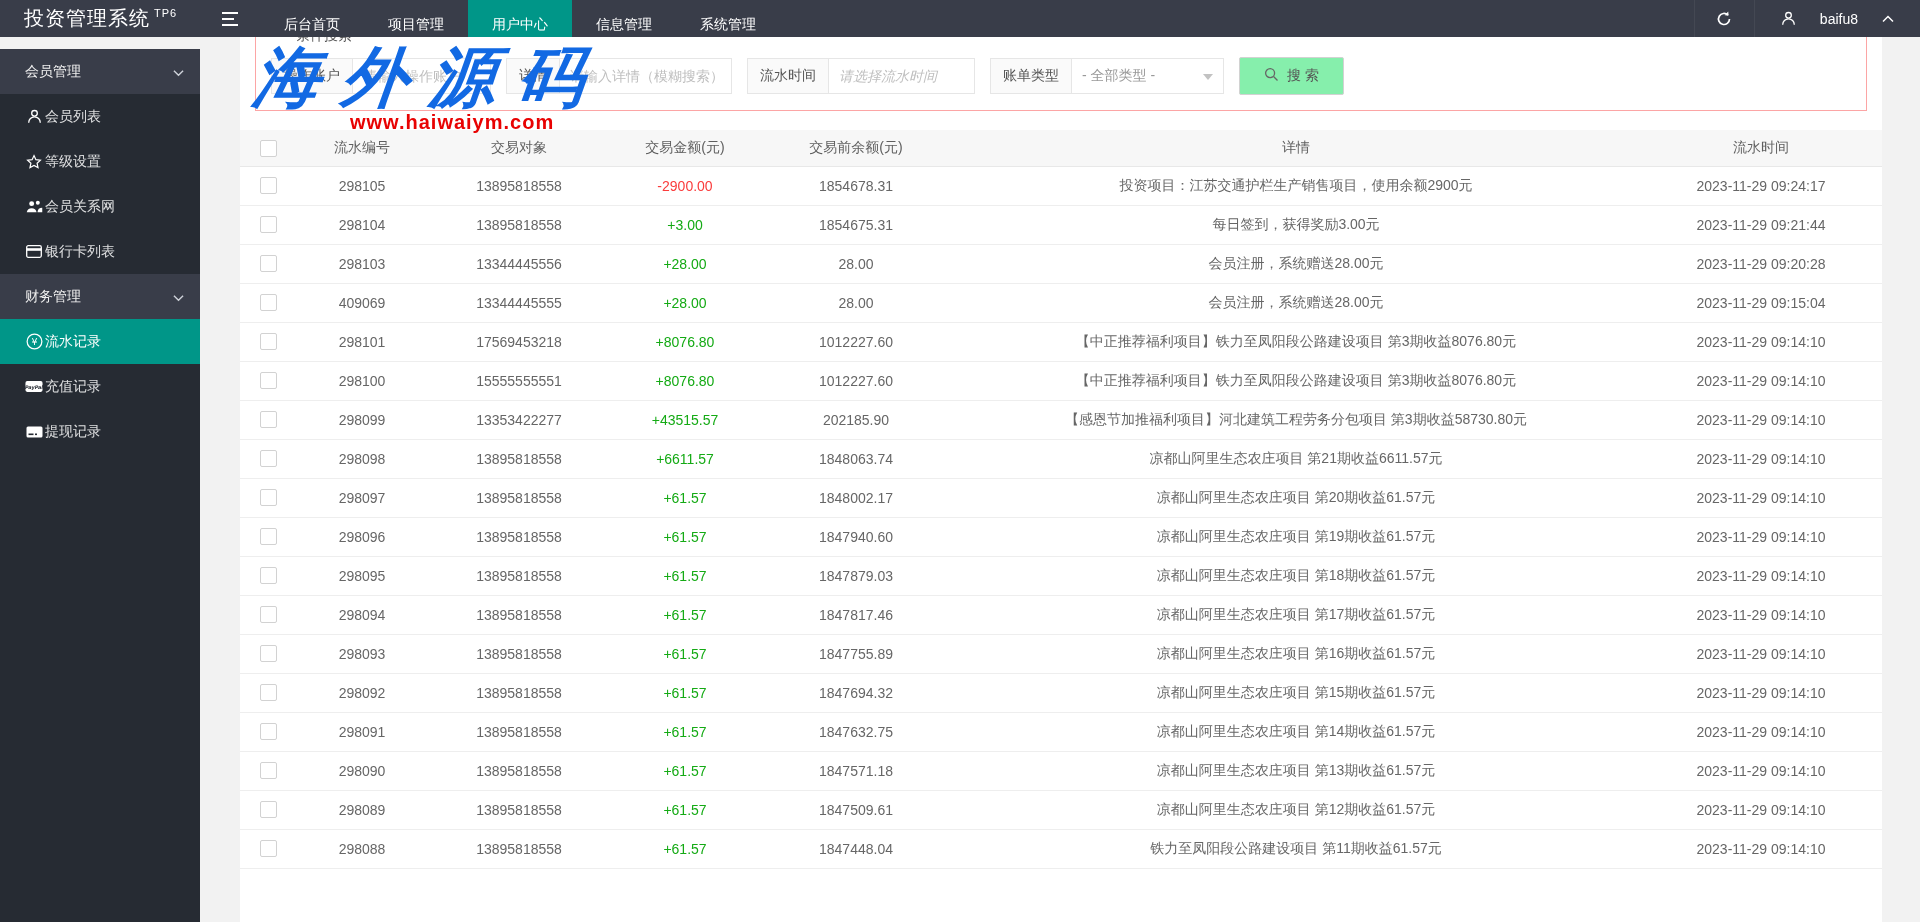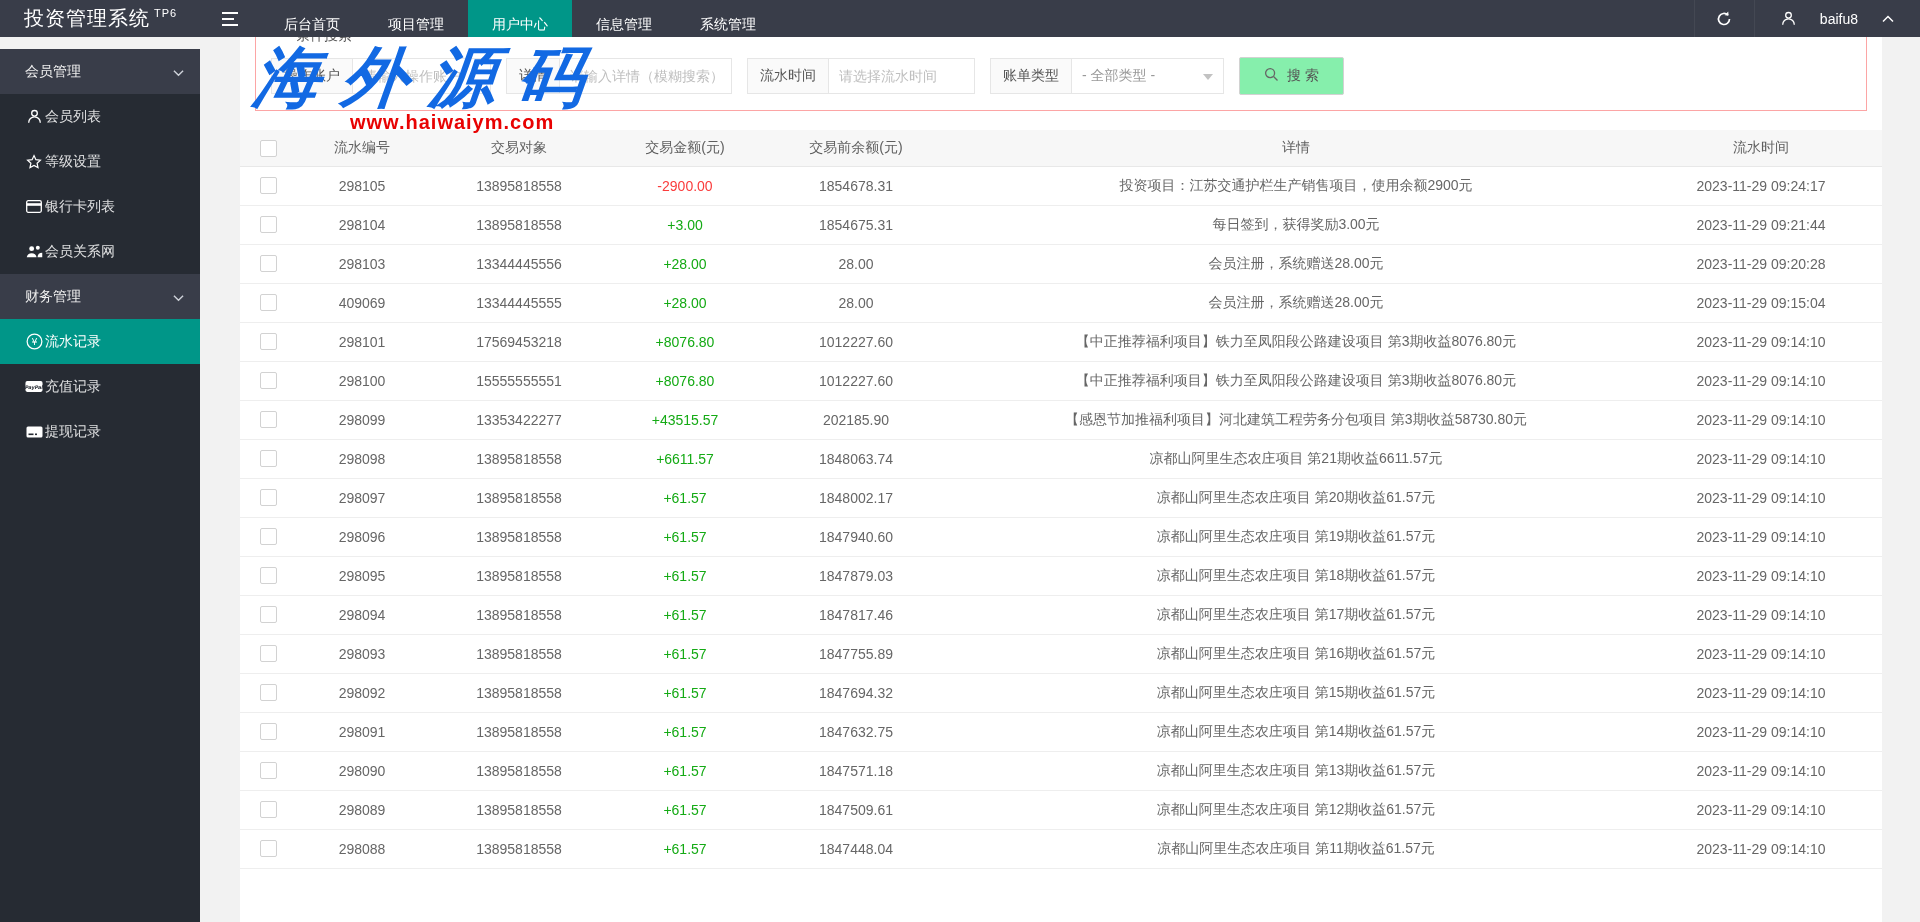--- a/index.html
+++ b/index.html
@@ -44,21 +44,21 @@
   fieldset.search-box legend { margin-left:15px; padding:0 10px; font-size:14px; color:#555; }
   .search-row { display:flex; align-items:center; gap:15px; }
   .field { display:flex; height:36px; }
   .f-label { display:flex; align-items:center; padding:0 12px; background:#fafafa;
     border:1px solid #e6e6e6; font-size:14px; color:#555; white-space:nowrap; }
   .f-input { height:36px; border:1px solid #e6e6e6; border-left:none; padding:0 10px;
     font-size:14px; color:#666; outline:none; font-family:inherit; }
   .f-input::placeholder { color:#bfbfbf; }
   .field:nth-child(1) .f-input { width:138px; }
   .field:nth-child(2) .f-input { width:172px; }
-  .field:nth-child(3) .f-input { width:146px; }
+  .field:nth-child(3) .f-input { width:146px;font-style:italic; }
   .f-select { position:relative; width:152px; border:1px solid #e6e6e6; border-left:none;
     display:flex; align-items:center; padding:0 26px 0 10px; font-size:14px; color:#999;
     cursor:pointer; background:#fff; }
   .f-select .caret { position:absolute; right:10px; top:15px; width:0; height:0;
     border-left:5px solid transparent; border-right:5px solid transparent;
     border-top:6px solid #c2c2c2; }
   .search-btn { height:38px; padding:0 24px; background:#86efac; border:1px solid #d2d2d2;
     border-radius:2px; display:flex; align-items:center; gap:8px; font-size:14px;
     color:#555; cursor:pointer; font-family:inherit; }
 
@@ -143,37 +143,37 @@
     <div class="side-item">
       <span class="s-icon">
         <svg width="16" height="16" viewBox="0 0 16 16">
           <path d="M8 1.6 L9.9 5.7 14.4 6.2 11.1 9.2 12 13.6 8 11.4 4 13.6 4.9 9.2 1.6 6.2 6.1 5.7 Z" fill="none" stroke="#fff" stroke-width="1.2"></path>
         </svg>
       </span>
       <span>等级设置</span>
     </div>
     <div class="side-item">
       <span class="s-icon">
-        <svg width="16" height="13" viewBox="0 0 16 13">
-          <rect x="0.7" y="0.7" width="14.6" height="11.6" rx="1.5" fill="none" stroke="#fff" stroke-width="1.3"></rect>
-          <rect x="0.7" y="3.2" width="14.6" height="2.6" fill="#fff"></rect>
-        </svg>
-      </span>
-      <span>银行卡列表</span>
-    </div>
-    <div class="side-item">
-      <span class="s-icon">
         <svg width="17" height="15" viewBox="0 0 18 15">
           <circle cx="6" cy="4.5" r="2.6" fill="#fff"></circle>
           <circle cx="12.5" cy="3.6" r="2.1" fill="#fff"></circle>
           <path d="M0.8 13.5 a5.3 5.3 0 0 1 10.4 0 Z" fill="#fff"></path>
           <path d="M12.2 13.5 a5 5 0 0 1 5-4.6 l0 4.6 Z" fill="#fff"></path>
         </svg>
       </span>
       <span>会员关系网</span>
+    </div>
+    <div class="side-item">
+      <span class="s-icon">
+        <svg width="16" height="13" viewBox="0 0 16 13">
+          <rect x="0.7" y="0.7" width="14.6" height="11.6" rx="1.5" fill="none" stroke="#fff" stroke-width="1.3"></rect>
+          <rect x="0.7" y="3.2" width="14.6" height="2.6" fill="#fff"></rect>
+        </svg>
+      </span>
+      <span>银行卡列表</span>
     </div>
     <div class="side-group">
       <span>财务管理</span>
       <span class="chev"><svg width="11" height="8" viewBox="0 0 12 8">
           <polyline points="1,1.5 6,6.5 11,1.5" fill="none" stroke="#cfd3da" stroke-width="1.5"></polyline>
         </svg></span>
     </div>
     <div class="side-item active">
       <span class="s-icon">
         <svg width="17" height="17" viewBox="0 0 18 18">
@@ -436,20 +436,20 @@
     <td>凉都山阿里生态农庄项目 第12期收益61.57元</td>
     <td>2023-11-29 09:14:10</td>
   </tr>
 
   <tr>
     <td><span class="checkbox"></span></td>
     <td>298088</td>
     <td>13895818558</td>
     <td class="amount pos">+61.57</td>
     <td>1847448.04</td>
-    <td>凉都山阿里生态农庄项目 第11期收益61.57元</td>
+    <td>铁力至凤阳段公路建设项目 第11期收益61.57元</td>
     <td>2023-11-29 09:14:10</td>
   </tr>
 </tbody>
     </table>
 
   </div>
 </div>
 
 </body></html>

